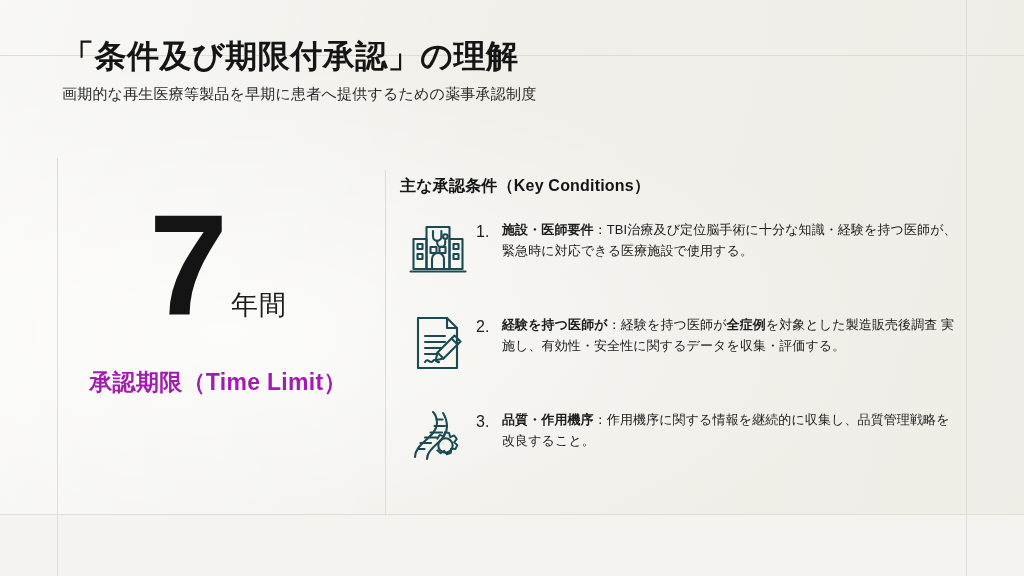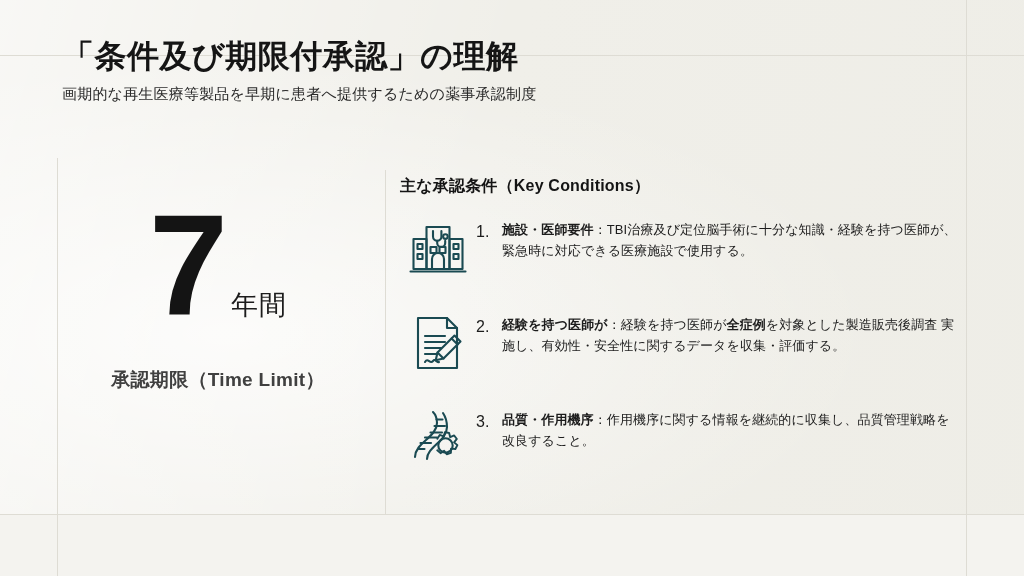--- a/index.html
+++ b/index.html
@@ -95,23 +95,23 @@
   #big-number-unit {
     font-size: 27px;
     font-weight: 400;
     color: #1c1c1c;
     padding-bottom: 12px;
     padding-left: 6px;
     letter-spacing: 1px;
   }
   #left-caption {
     margin-top: 36px;
-    font-size: 19px;
-    font-weight: 700;
-    color: #404040;
+    font-size: 23px;
+    font-weight: 700;
+    color: #a21caf;
     letter-spacing: 0.3px;
     white-space: nowrap;
   }
 
   
   #right-panel {
     position: absolute;
     left: 400px;
     top: 176px;
     width: 560px;

